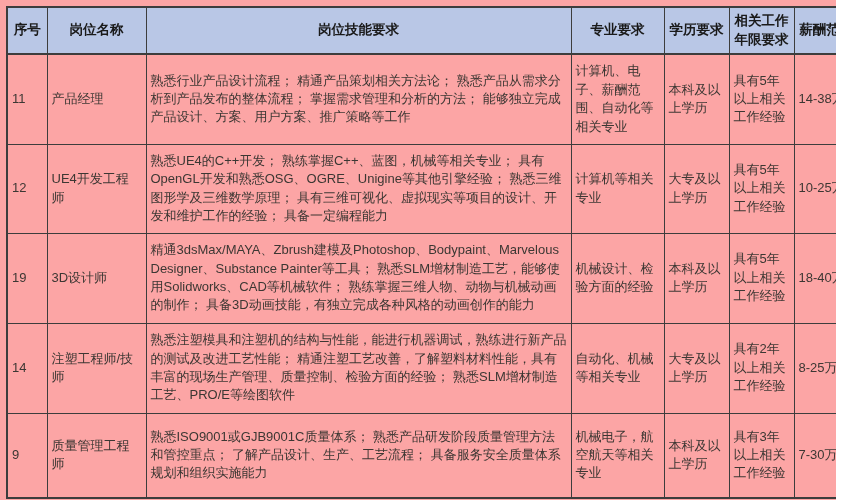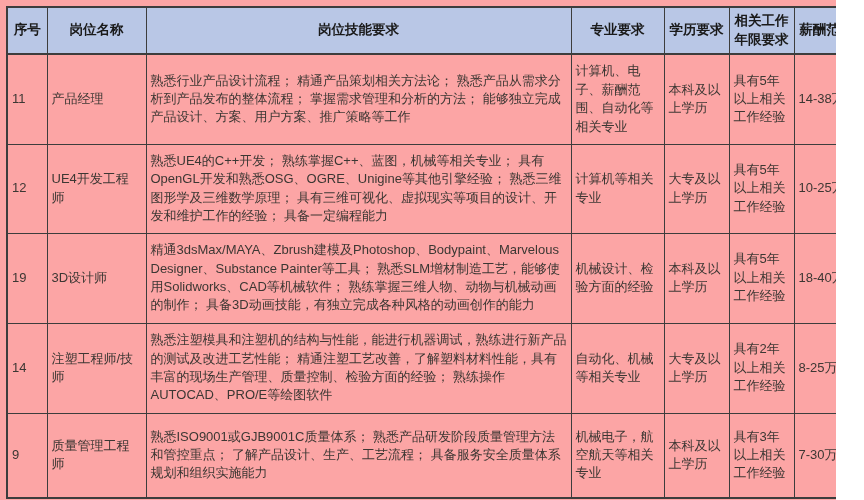--- a/index.html
+++ b/index.html
@@ -106,21 +106,21 @@
         <td>3D设计师</td>
         <td>精通3dsMax/MAYA、Zbrush建模及Photoshop、Bodypaint、Marvelous Designer、Substance Painter等工具； 熟悉SLM增材制造工艺，能够使用Solidworks、CAD等机械软件； 熟练掌握三维人物、动物与机械动画的制作； 具备3D动画技能，有独立完成各种风格的动画创作的能力</td>
         <td>机械设计、检验方面的经验</td>
         <td>本科及以上学历</td>
         <td>具有5年以上相关工作经验</td>
         <td class="c-center">18-40万</td>
       </tr>
       <tr class="r3">
         <td class="c-center">14</td>
         <td>注塑工程师/技师</td>
-        <td>熟悉注塑模具和注塑机的结构与性能，能进行机器调试，熟练进行新产品的测试及改进工艺性能； 精通注塑工艺改善，了解塑料材料性能，具有丰富的现场生产管理、质量控制、检验方面的经验； 熟练操作AUTOCAD、PRO/E等绘图软件</td>
+        <td>熟悉注塑模具和注塑机的结构与性能，能进行机器调试，熟练进行新产品的测试及改进工艺性能； 精通注塑工艺改善，了解塑料材料性能，具有丰富的现场生产管理、质量控制、检验方面的经验； 熟悉SLM增材制造工艺、PRO/E等绘图软件</td>
         <td>自动化、机械等相关专业</td>
         <td>大专及以上学历</td>
         <td>具有2年以上相关工作经验</td>
         <td class="c-center">8-25万</td>
       </tr>
       <tr class="r4">
         <td class="c-center">9</td>
         <td>质量管理工程师</td>
         <td>熟悉ISO9001或GJB9001C质量体系； 熟悉产品研发阶段质量管理方法和管控重点； 了解产品设计、生产、工艺流程； 具备服务安全质量体系规划和组织实施能力</td>
         <td>机械电子，航空航天等相关专业</td>

